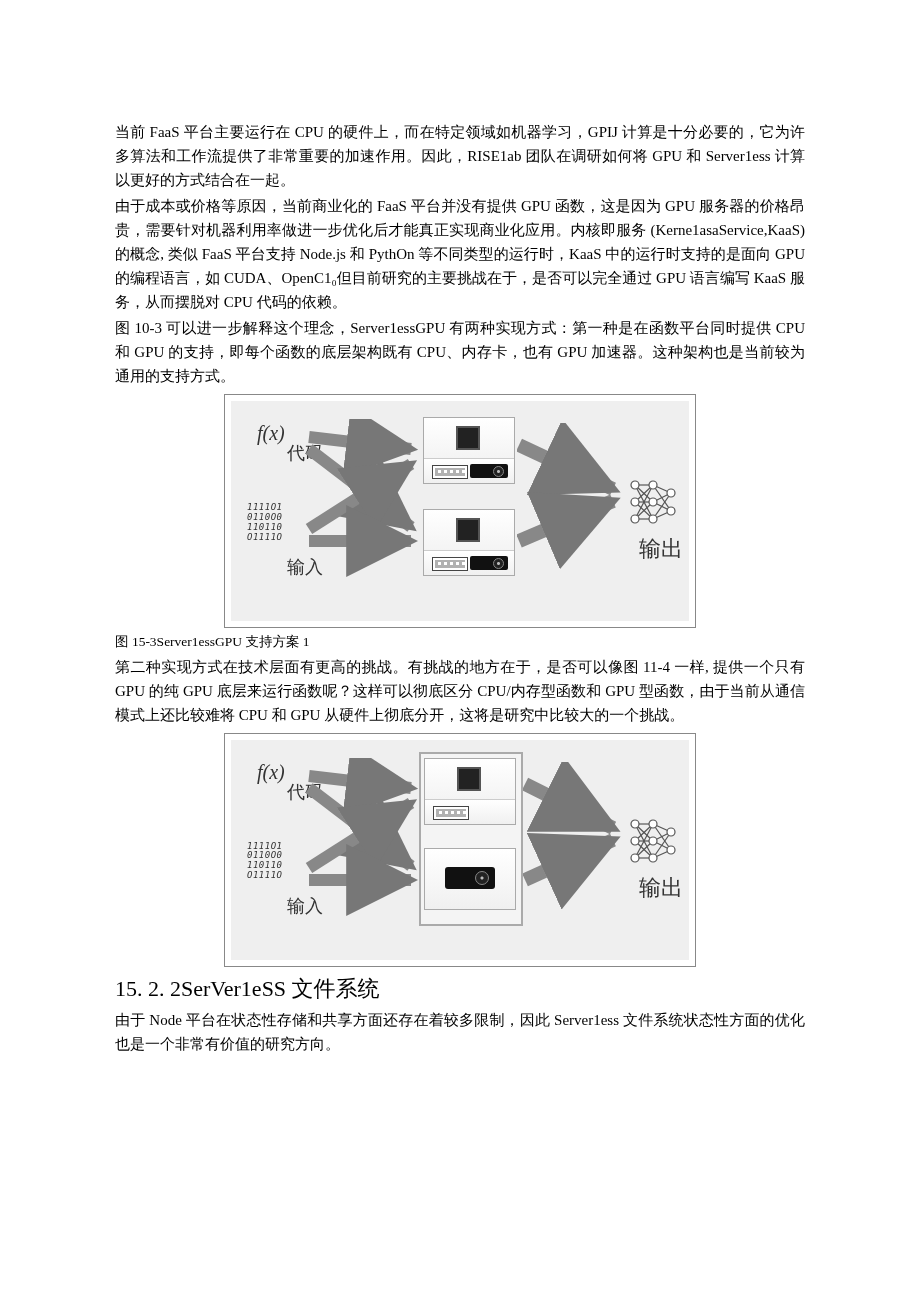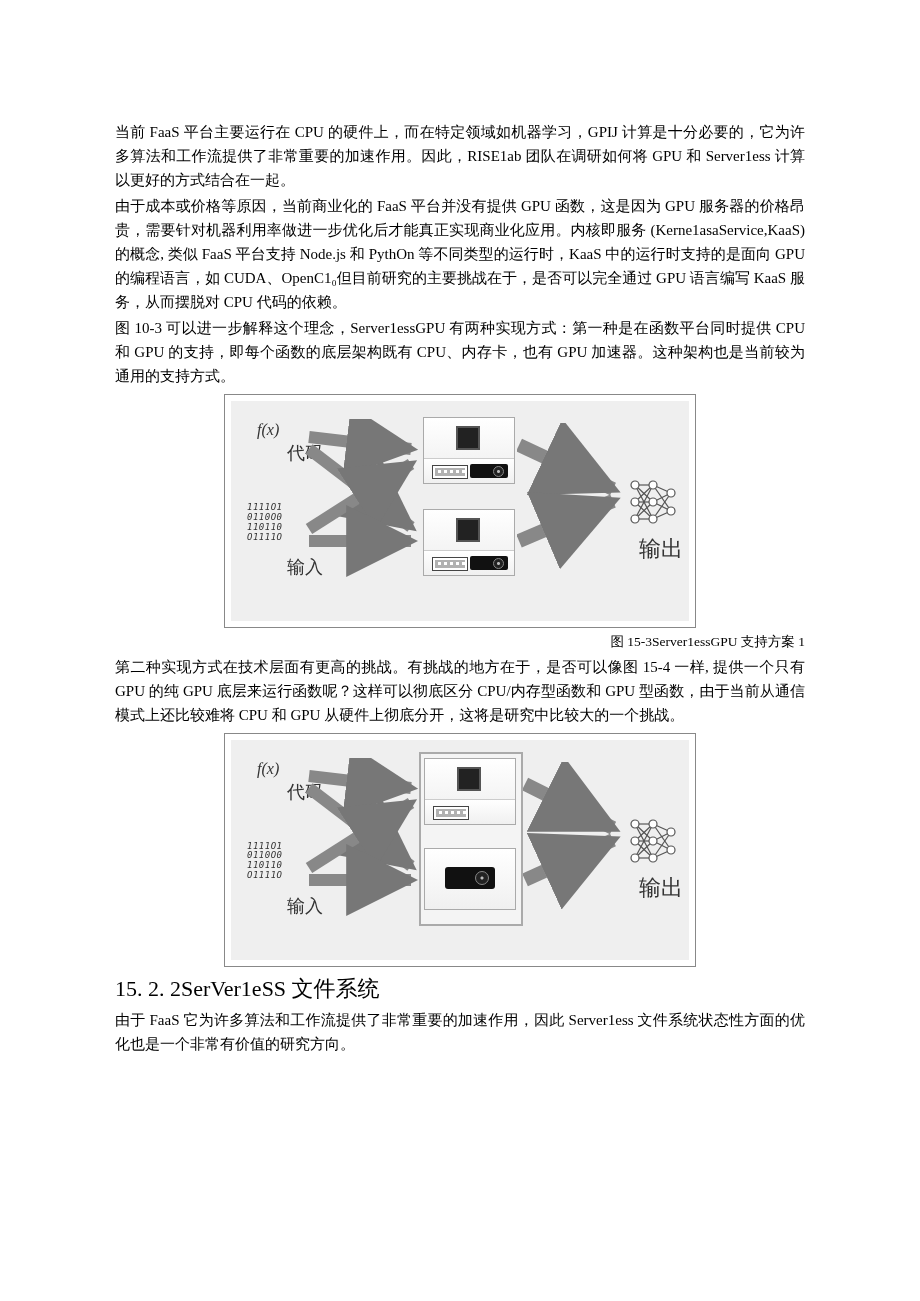--- a/index.html
+++ b/index.html
@@ -35,21 +35,21 @@
       position: relative;
       height: 220px;
       box-sizing: border-box;
     }
     .fig-label {
       position: absolute;
       font-family: "Times New Roman", serif;
       color: #333;
       text-align: center;
     }
-    .fx { font-style: italic; font-size: 16px; }
+    .fx { font-style: italic; font-size: 20px; }
     .cn { font-size: 18px; margin-left: 36px; }
     .input-symbol {
       position: absolute;
       font-family: monospace;
       font-size: 9px;
       line-height: 1.1;
       color: #333;
       letter-spacing: 0.5px;
       font-style: italic;
     }
@@ -117,21 +117,21 @@
       right: 6px;
       top: 130px;
       font-size: 22px;
     }
     .arrows {
       position: absolute;
       pointer-events: none;
     }
     .caption {
       font-size: 13.5px;
-      text-align: right;
+      text-align: left;
       margin: 3px 0 2px 0;
     }
     .h3 {
       color: #000000;
       font-size: 22px;
       font-family: "SimSun","宋体",serif;
       margin: 4px 0 2px 0;
     }
     svg { display:block; }
   </style>
@@ -221,21 +221,21 @@
           <circle cx="44" cy="18" r="4"></circle>
             <circle cx="44" cy="36" r="4"></circle>
         </g>
       </svg>
       <div class="fig-label output-label">输出</div>
     </div>
   </div>
   <div class="caption">图 15-3Server1essGPU 支持方案 1</div>
 </div>
 
-<p class="para">第二种实现方式在技术层面有更高的挑战。有挑战的地方在于，是否可以像图 15-4 一样, 提供一个只有 GPU 的纯 GPU 底层来运行函数呢？这样可以彻底区分 CPU/内存型函数和 GPU 型函数，由于当前从通信模式上还比较难将 CPU 和 GPU 从硬件上彻底分开，这将是研究中比较大的一个挑战。</p>
+<p class="para">第二种实现方式在技术层面有更高的挑战。有挑战的地方在于，是否可以像图 11-4 一样, 提供一个只有 GPU 的纯 GPU 底层来运行函数呢？这样可以彻底区分 CPU/内存型函数和 GPU 型函数，由于当前从通信模式上还比较难将 CPU 和 GPU 从硬件上彻底分开，这将是研究中比较大的一个挑战。</p>
 
 <div class="figure-wrap">
   <div class="figure-box">
     <div class="figure-inner">
       <div class="fig-label fx" style="left:26px; top:16px;">f(x)</div>
       <div class="fig-label cn" style="left:20px; top:38px;">代码</div>
 
       <div class="input-symbol" style="left:16px; top:102px; white-space:pre;">1111O1
 0110O0
 110110
@@ -308,13 +308,13 @@
           <circle cx="44" cy="18" r="4"></circle>
             <circle cx="44" cy="36" r="4"></circle>
         </g>
       </svg>
       <div class="fig-label output-label">输出</div>
     </div>
   </div>
 </div>
 
 <div class="h3">15. 2. 2SerVer1eSS 文件系统</div>
-<p class="para">由于 FaaS 它为许多算法和工作流提供了非常重要的加速作用，因此 Server1ess 文件系统状态性方面的优化也是一个非常有价值的研究方向。</p>
+<p class="para">由于 Node 平台在状态性存储和共享方面还存在着较多限制，因此 Server1ess 文件系统状态性方面的优化也是一个非常有价值的研究方向。</p>
 
 </body></html>

